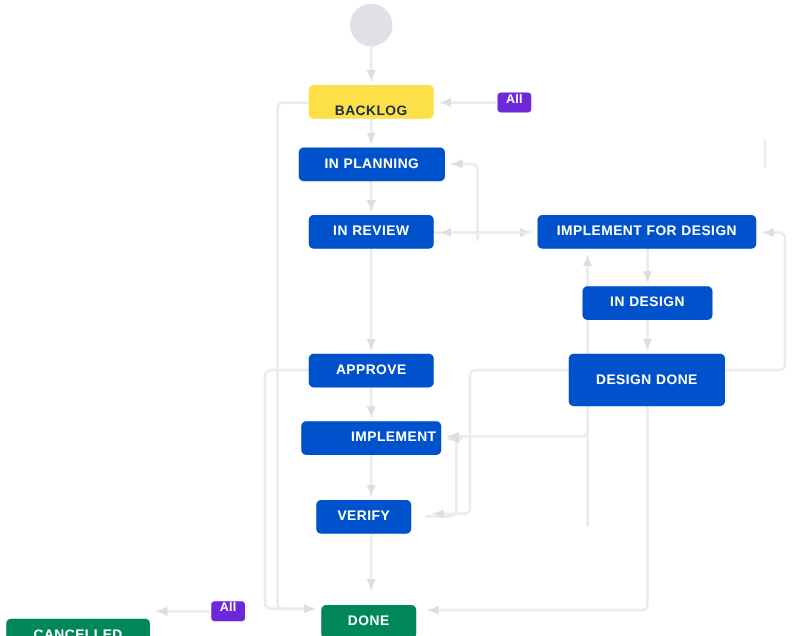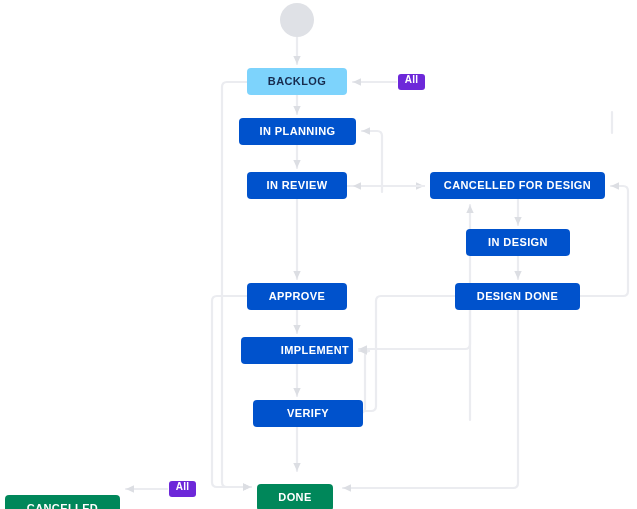--- a/index.html
+++ b/index.html
@@ -42,22 +42,23 @@
   .node.blue {
     background: #0052CC;
     color: #ffffff;
   }
   .node.green {
     background: #00875A;
     color: #ffffff;
     margin-top: 20px;
   }
   .node.grey {
-    background: #7dd3fc;
+    background: #fde047;
     color: #172B4D;
+    align-items: flex-end;
   }
   .badge {
     position: absolute;
     box-sizing: border-box;
     background: #6d28d9;
     color: #ffffff;
     border-radius: 3px;
     font-size: 10px;
     font-weight: bold;
     display: flex;
@@ -150,41 +151,41 @@
   </div>
 
   <div class="node blue" style="left:247px; top:283px; width:100px; height:27px;">
     <span>APPROVE</span>
   </div>
 
   <div class="node blue" style="left:241px; top:337px; width:112px; height:27px;padding-left:36px;">
     <span>IMPLEMENT</span>
   </div>
 
-  <div class="node blue" style="left:253px; top:400px; width:110px; height:27px;">
+  <div class="node blue" style="left:253px; top:400px; width:76px; height:27px;">
     <span>VERIFY</span>
   </div>
 
   <div class="node green" style="left:257px; top:464px; width:76px; height:27px;">
     <span>DONE</span>
   </div>
 
   <div class="node green" style="left:5px; top:475px; width:115px; height:27px;">
     <span>CANCELLED</span>
   </div>
 
   <div class="node blue" style="left:430px; top:172px; width:175px; height:27px;">
-    <span>CANCELLED FOR DESIGN</span>
+    <span>IMPLEMENT FOR DESIGN</span>
   </div>
 
   <div class="node blue" style="left:466px; top:229px; width:104px; height:27px;">
     <span>IN DESIGN</span>
   </div>
 
-  <div class="node blue" style="left:455px; top:283px; width:125px; height:27px;">
+  <div class="node blue" style="left:455px; top:283px; width:125px; height:42px;">
     <span>DESIGN DONE</span>
   </div>
 
   <div class="badge" style="left:398px; top:74px; width:27px; height:16px;">
     <span>All</span>
   </div>
 
   <div class="badge" style="left:169px; top:481px; width:27px; height:16px;">
     <span>All</span>
   </div>

